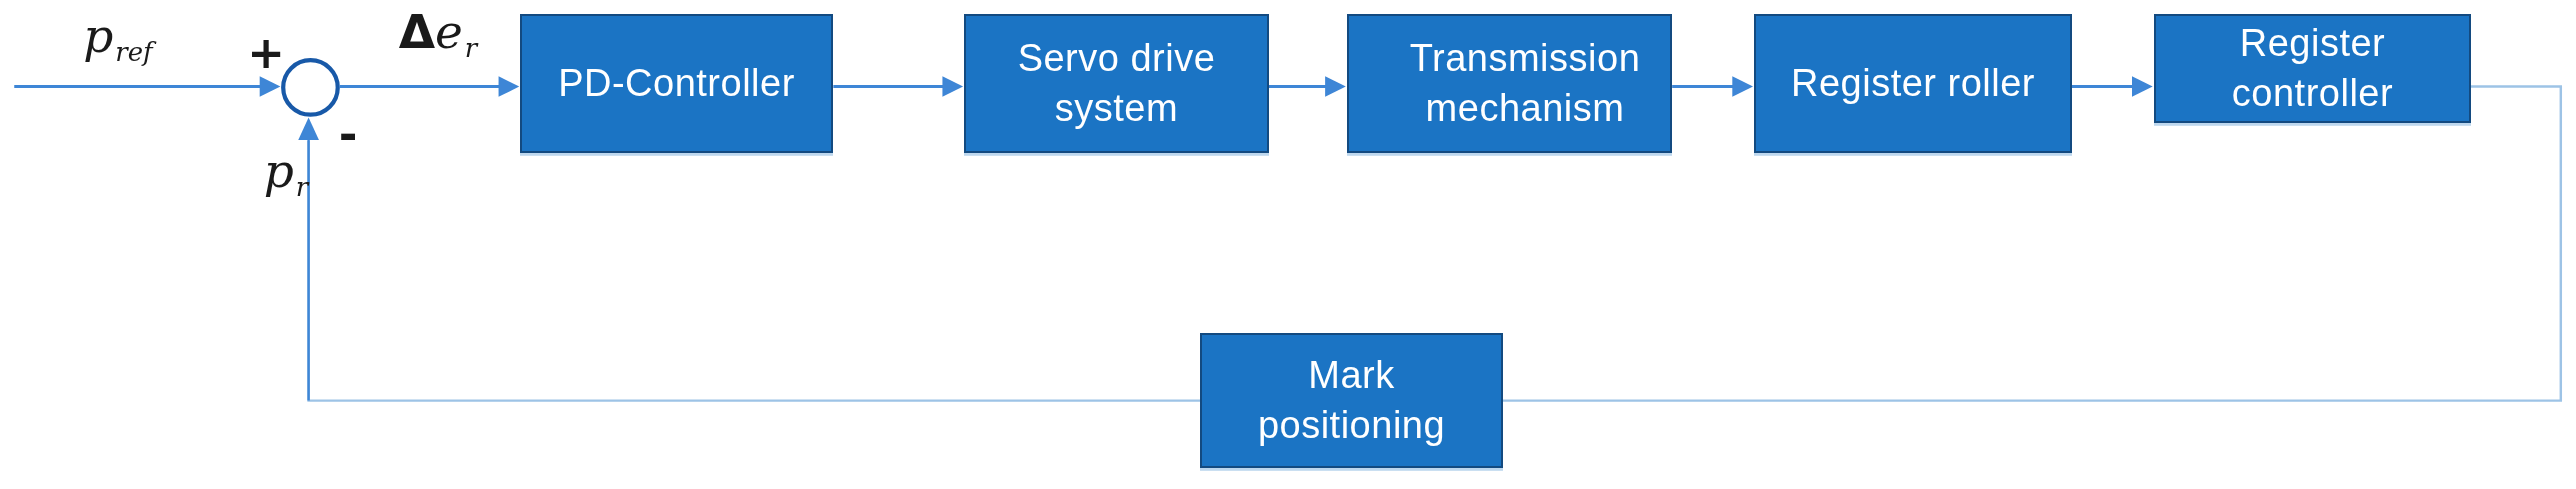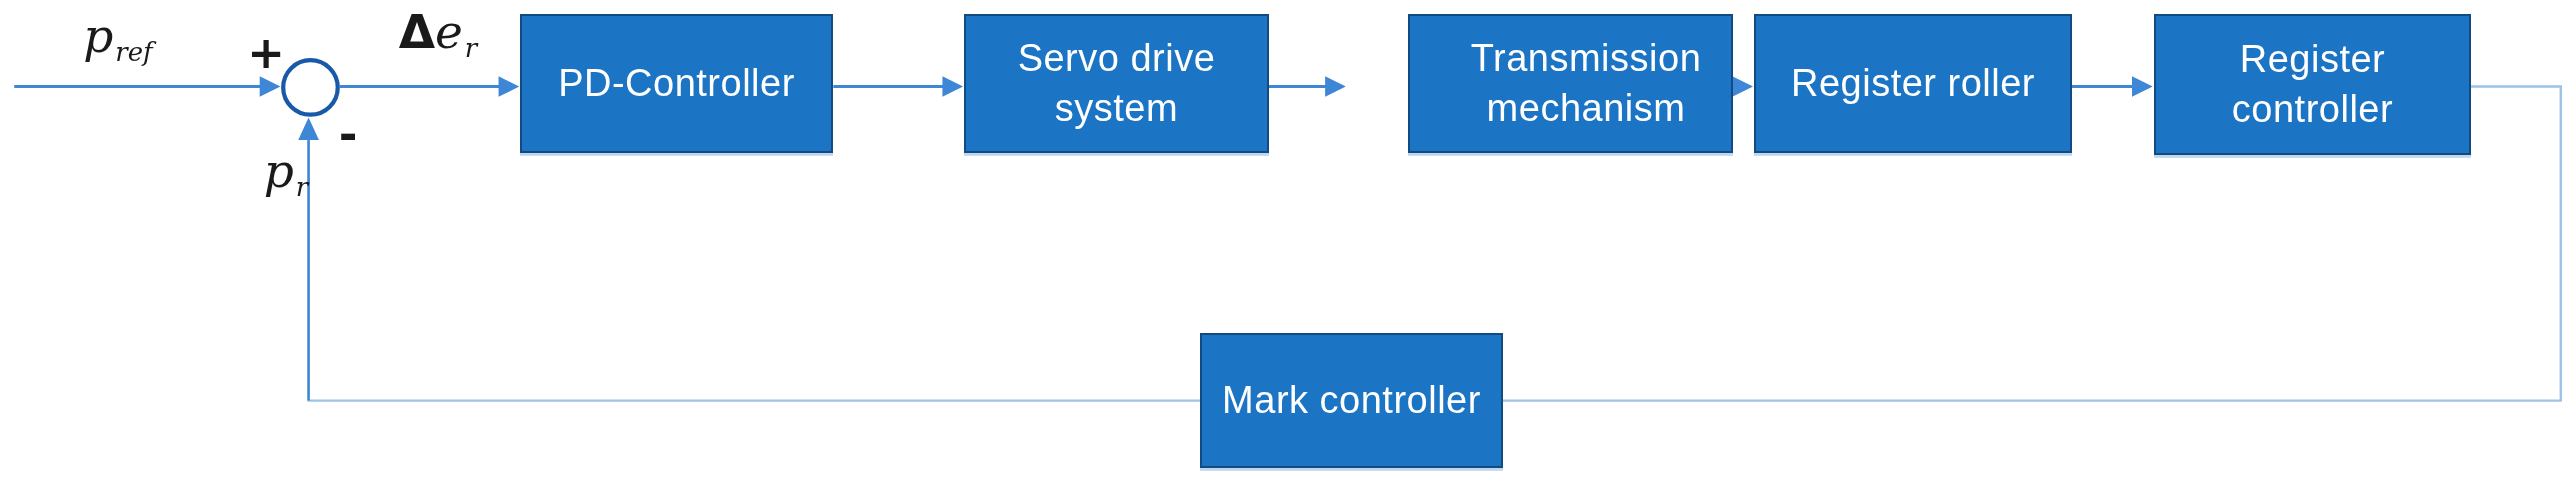--- a/index.html
+++ b/index.html
@@ -104,27 +104,27 @@
     <polygon class="head-f" points="1864,92 1842,81 1842,103"></polygon>
 
     <line class="wire-f" x1="2203" y1="92" x2="2271" y2="92"></line>
     <polygon class="head-f" points="2289,92 2267,81 2267,103"></polygon>
   </svg>
 
   <div class="block" style="left:520px; top:14px; width:313px; height:139px;">PD-Controller</div>
 
   <div class="block" style="left:964px; top:14px; width:305px; height:139px;text-align:center;">Servo drive system</div>
 
-  <div class="block" style="left:1408px; top:14px; width:325px; height:139px;padding-left:44px;">Transmission mechanism</div>
+  <div class="block" style="left:1347px; top:14px; width:325px; height:139px;padding-left:44px;">Transmission mechanism</div>
 
   <div class="block" style="left:1754px; top:14px; width:318px; height:139px;">Register roller</div>
 
-  <div class="block" style="left:2154px; top:14px; width:317px; height:141px;">Register controller</div>
+  <div class="block" style="left:2154px; top:14px; width:317px; height:109px;">Register controller</div>
 
-  <div class="block" style="left:1200px; top:333px; width:303px; height:135px;">Mark controller</div>
+  <div class="block" style="left:1200px; top:333px; width:303px; height:135px;">Mark positioning</div>
 
   <div class="mlabel" style="left:118px; top:7.5px;">
     <span class="mbase">p</span><span class="msub">ref</span>
   </div>
 
   <div class="mlabel" style="left:438px; top:3.8px;">
     <span class="mprefix">Δ</span><span class="mbase">e</span><span class="msub">r</span>
   </div>
 
   <div class="mlabel" style="left:247px; top:143px;margin-left:39px;">

